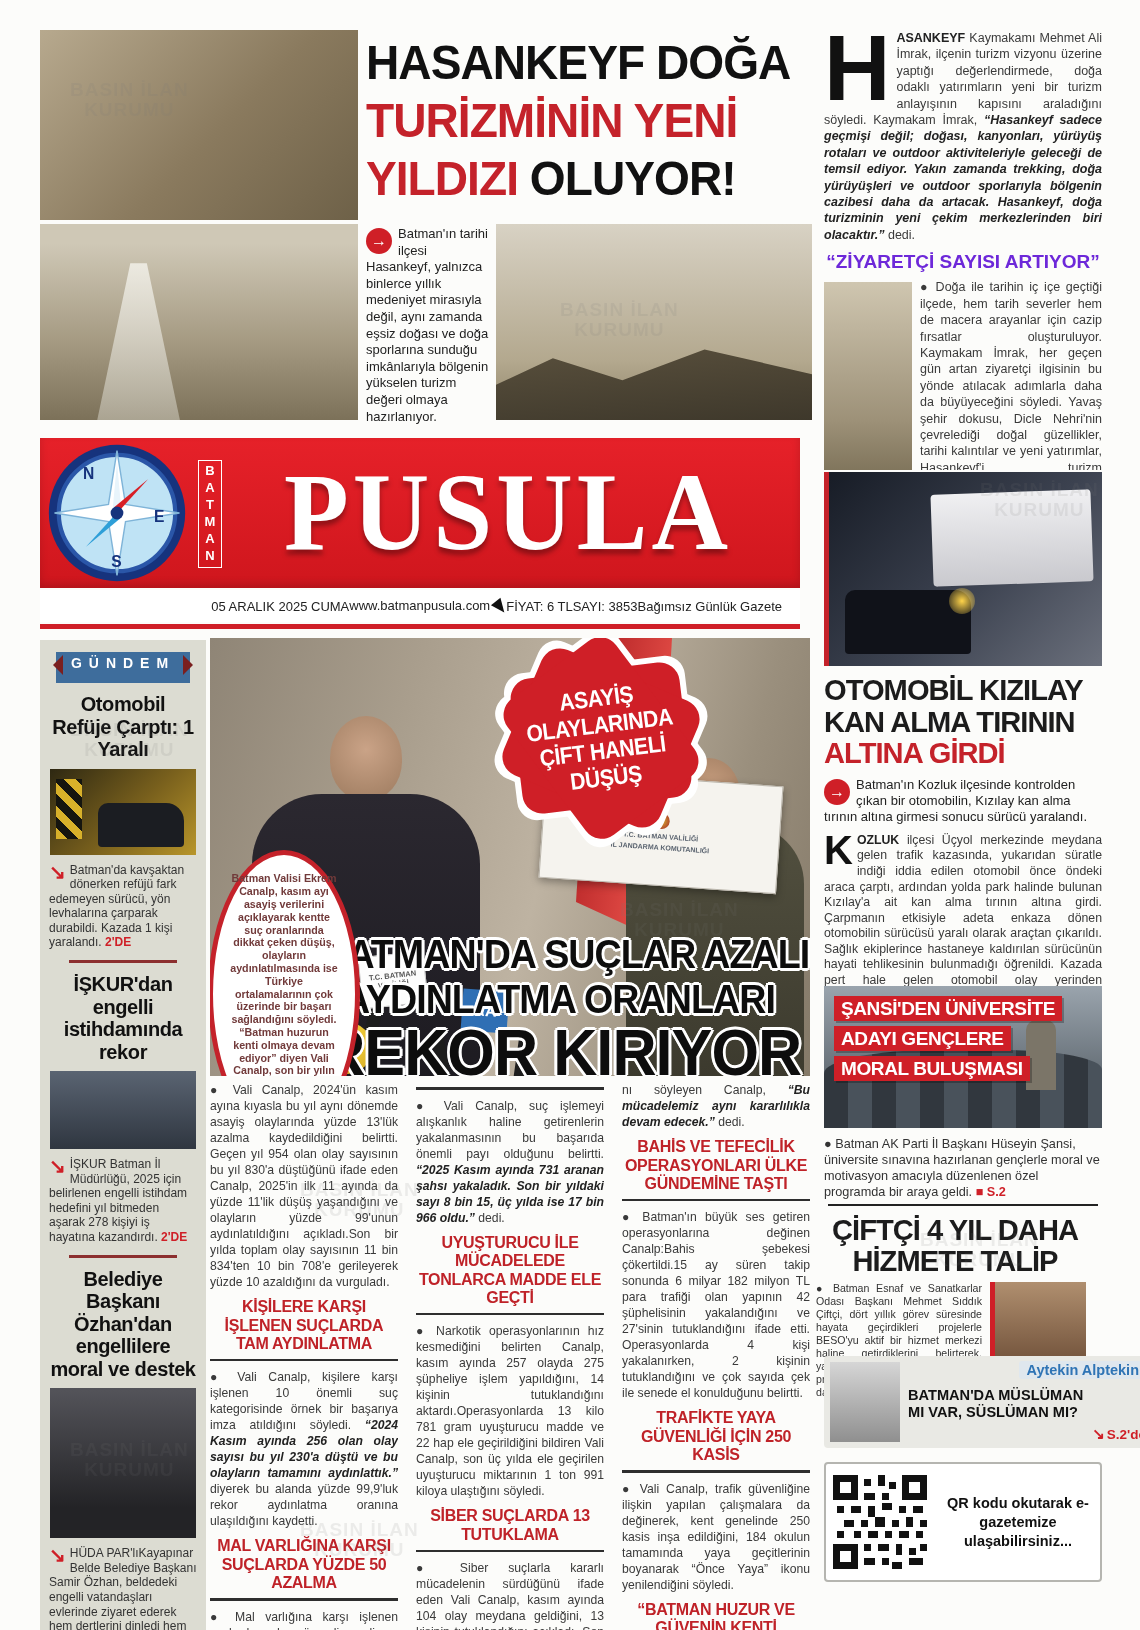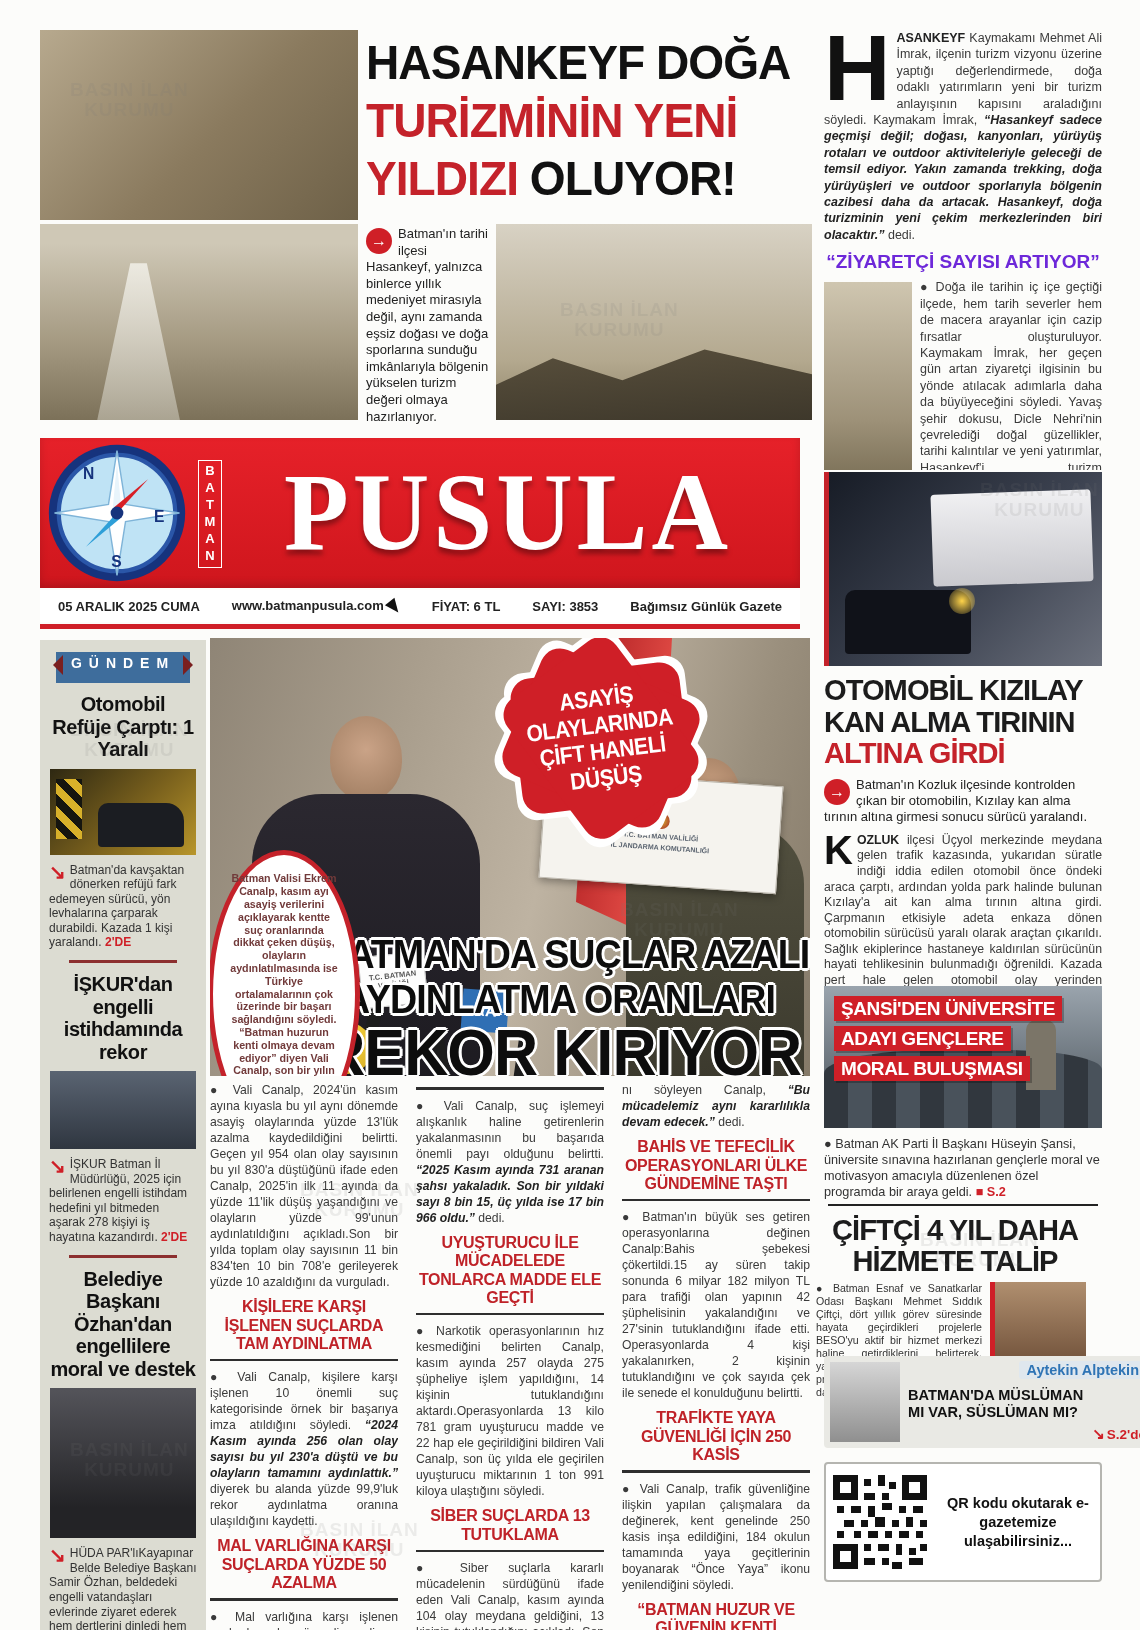--- a/index.html
+++ b/index.html
@@ -41,21 +41,21 @@
   .dropcap{float:left;font-size:92px;line-height:72px;font-weight:bold;color:#111;margin:2px 6px 0 0}
   .lead-sub{font-size:19px;line-height:22px;text-align:center;margin:8px 0 6px;color:#6d28d9}
   .ruins-float{float:left;width:88px;height:198px;margin:3px 8px 2px 0;background:linear-gradient(180deg,#cfc6b0,#9d9178 70%,#7b7057)}
 
   
   .masthead{left:40px;top:438px;width:760px;height:150px;background:linear-gradient(180deg,#e62129,#cf161d);box-shadow:inset 0 -4px 8px rgba(0,0,0,.15)}
   .compass{position:absolute;left:6px;top:4px;width:142px;height:142px}
   .vert{position:absolute;left:158px;top:22px;width:24px;height:108px;border:1px solid #fff;color:#fff;font-weight:bold;font-size:13px;writing-mode:vertical-lr;text-orientation:upright;letter-spacing:2px;display:flex;align-items:center;justify-content:center}
   .brand{position:absolute;left:182px;top:6px;width:572px;text-align:center;font-family:"Liberation Serif",serif;font-weight:bold;font-size:106px;line-height:138px;letter-spacing:4px;color:#fff;text-shadow:0 4px 5px rgba(0,0,0,.35);transform:scaleY(1.04)}
 
-  .infobar{left:40px;top:590px;width:760px;height:32px;background:#fff;display:flex;align-items:center;justify-content:space-between;padding:0 18px;font-size:13px;font-weight:bold;color:#222}
+  .infobar{left:40px;top:590px;width:760px;height:32px;background:#fff;display:flex;align-items:center;justify-content:flex-end;padding:0 18px;font-size:13px;font-weight:normal;color:#222}
   .cursor{display:inline-block;width:0;height:0;border-left:6px solid transparent;border-right:6px solid transparent;border-top:14px solid #111;transform:rotate(-38deg);margin-left:4px;vertical-align:middle}
   .redrule{left:40px;top:624px;width:760px;height:5px;background:var(--red2)}
 
   
   .sidebar{left:40px;top:640px;width:166px;bottom:0;background:var(--sbbg);padding:8px 9px;z-index:2}
   .gundem{position:relative;margin:4px auto 10px;width:134px;height:31px;background:var(--blue);color:#fff;font-weight:bold;font-size:14px;letter-spacing:7px;text-align:center;line-height:23px}
   .gundem::before,.gundem::after{content:"";position:absolute;top:3px;border:10px solid transparent}
   .gundem::before{left:-13px;border-right-color:#7a1f1f}
   .gundem::after{right:-13px;border-left-color:#7a1f1f}
   .sb-title{font-size:20px;line-height:22.5px;text-align:center;color:#111;margin:6px 0 8px;letter-spacing:-.4px}

